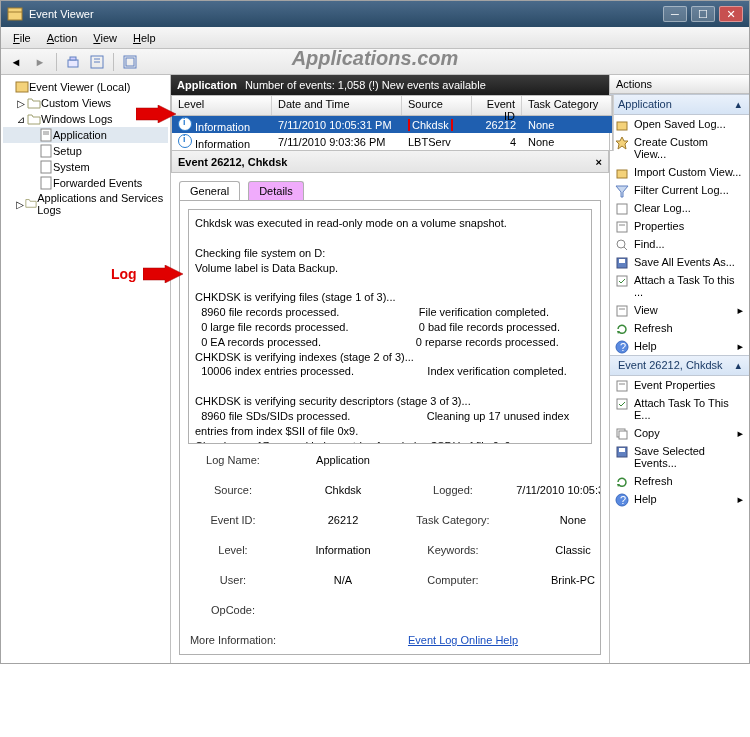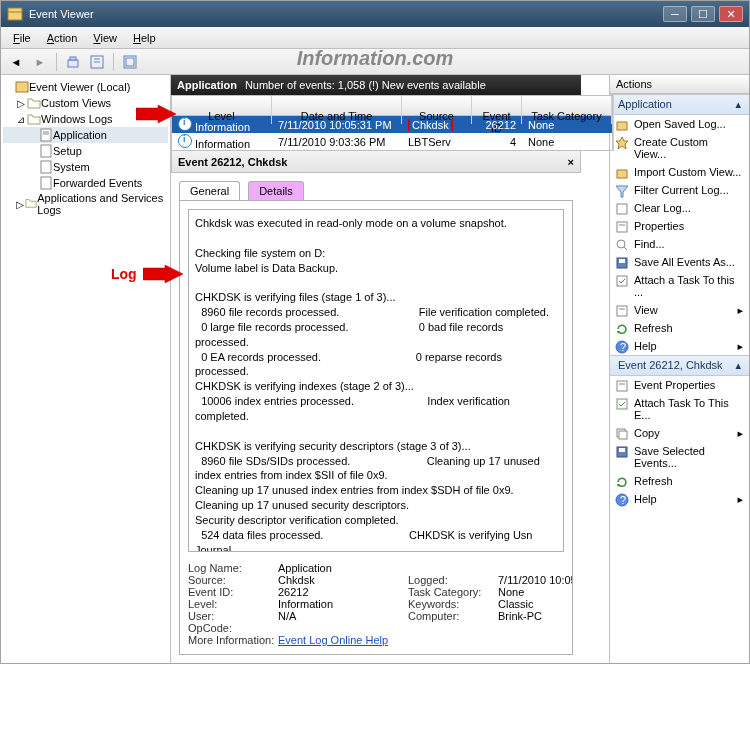--- a/index.html
+++ b/index.html
@@ -19,38 +19,38 @@
   .body { flex:1; display:flex; min-height:0;}
   .tree-pane { width: 170px; border-right:1px solid #c0c0c0; padding:4px 2px; overflow:auto;}
   .tree-node { display:flex; align-items:center; padding:1px 0;}
   .tree-node .exp { width:12px; text-align:center; color:#000; font-size:10px;}
   .tree-node.sel { background:#e0e8f0;}
   .center-pane { flex:1; display:flex; flex-direction:column; min-width:0;}
   .list-header { background: linear-gradient(#3b3b3b,#1c1c1c); color:#fff; height:20px; display:flex; align-items:center; padding:0 6px;}
   .list-header .lbl{font-weight:bold; margin-right:8px;}
   .list-table { border:1px solid #c0c0c0;}
   .list-cols { display:flex; background: linear-gradient(#fff,#e6e6e6); border-bottom:1px solid #c0c0c0; height:20px;}
-  .list-cols div { padding:14px 6px; border-right:1px solid #d0d0d0;text-align:center;}
+  .list-cols div { padding:2px 6px; border-right:1px solid #d0d0d0;}
   .list-row { display:flex; height:17px; align-items:center;}
   .list-row div { padding:0 6px; white-space:nowrap; overflow:hidden;}
   .list-row.sel { background:#1f5fb0; color:#fff;}
   .c-level{width:100px;} .c-date{width:130px;} .c-src{width:70px;} .c-eid{width:50px; text-align:right;} .c-tcat{width:90px;}
   .redbox { border:2px solid #e00000; padding:0 2px; border-radius:2px;}
   .arrow-overlay { position:absolute; z-index:20; fill:#e00000; stroke:#a00000; stroke-width:0.5; color:#e00000; font-weight:bold;}
   .event-head { background: linear-gradient(#f3f3f3,#e4e4e4); height:22px; border:1px solid #c0c0c0; border-top:none; display:flex; align-items:center; padding:0 6px; font-weight:bold;}
   .event-head .x { margin-left:auto; font-weight:bold;}
   .tabs { display:flex; margin:8px 8px 0 8px;}
   .tab { padding:3px 10px; border:1px solid #b0b0b0; border-bottom:none; background:#fff; margin-right:8px; border-radius:3px 3px 0 0;}
   .tab.inactive { background:#f0abfc;}
   .tab-body { margin:0 8px 8px 8px; border:1px solid #b0b0b0; flex:1; padding:8px; overflow:auto; min-height:0; display:flex; flex-direction:column;}
   .log-text { line-height:1.35; white-space:pre-wrap;}
-  .det-grid { display:grid; grid-template-columns: 90px 130px 90px 150px; row-gap:0; margin-top:10px;}
+  .det-grid { display:grid; grid-template-columns: 90px 130px 90px 150px; row-gap:18px; margin-top:10px;text-align:center;}
   .det-grid .lbl { color:#333;}
   .link { color:#1a4fc0; text-decoration:underline;}
-  .actions-pane { width:140px; border-left:1px solid #c0c0c0; display:flex; flex-direction:column;margin-left:28px;}
+  .actions-pane { width:140px; border-left:1px solid #c0c0c0; display:flex; flex-direction:column;}
   .actions-head { background: linear-gradient(#fff,#e4e4e4); border-bottom:1px solid #c0c0c0; padding:3px 6px; font-weight:normal;}
   .actions-section { background: linear-gradient(#eaf1fb,#d6e4f5); padding:3px 8px; border-top:1px solid #c0c8d4; border-bottom:1px solid #c0c8d4; color:#1a3a66;}
   .action-item { padding:3px 6px 3px 24px; position:relative;}
   .action-item .ai-ico { position:absolute; left:5px; top:3px; width:14px; height:14px;}
   .ico-info { width:14px;height:14px; display:inline-block; border-radius:50%; background:#fff; border:1px solid #2a7dd0; position:relative; margin-right:3px;}
   .ico-info::after{content:"i"; color:#2a7dd0; font-weight:bold; font-size:9px; position:absolute; left:4px; top:-1px;}
   .tree-ico { width:14px; height:14px; display:inline-block;}
   .scroll-mini { width:16px; background:#f0f0f0; border-left:1px solid #d0d0d0;}
   .list-container{display:flex;}
   .list-body{flex:1;}
@@ -96,21 +96,21 @@
           <line x1="4" y1="7" x2="10" y2="7" stroke="#6080c0"></line>
         </svg>
       </span>
     <span style="border-left:1px solid #c0c0c0;height:18px;margin:0 3px;"></span>
     <span class="tbtn">
         <svg width="14" height="14">
           <rect x="1" y="1" width="12" height="12" fill="none" stroke="#6080c0"></rect>
           <rect x="3" y="3" width="8" height="8" fill="none" stroke="#6080c0"></rect>
         </svg>
       </span>
-    <span class="watermark">Information.com</span>
+    <span class="watermark">Applications.com</span>
   </div>
 
   <div class="body">
 
     <div class="tree-pane">
       <div class="tree-node">
           <span class="exp"></span>
           <span class="tree-ico"><svg viewBox="0 0 14 14">
               <rect x="1" y="2" width="12" height="10" fill="#f4d27a" stroke="#a07c30"></rect>
             </svg></span>

